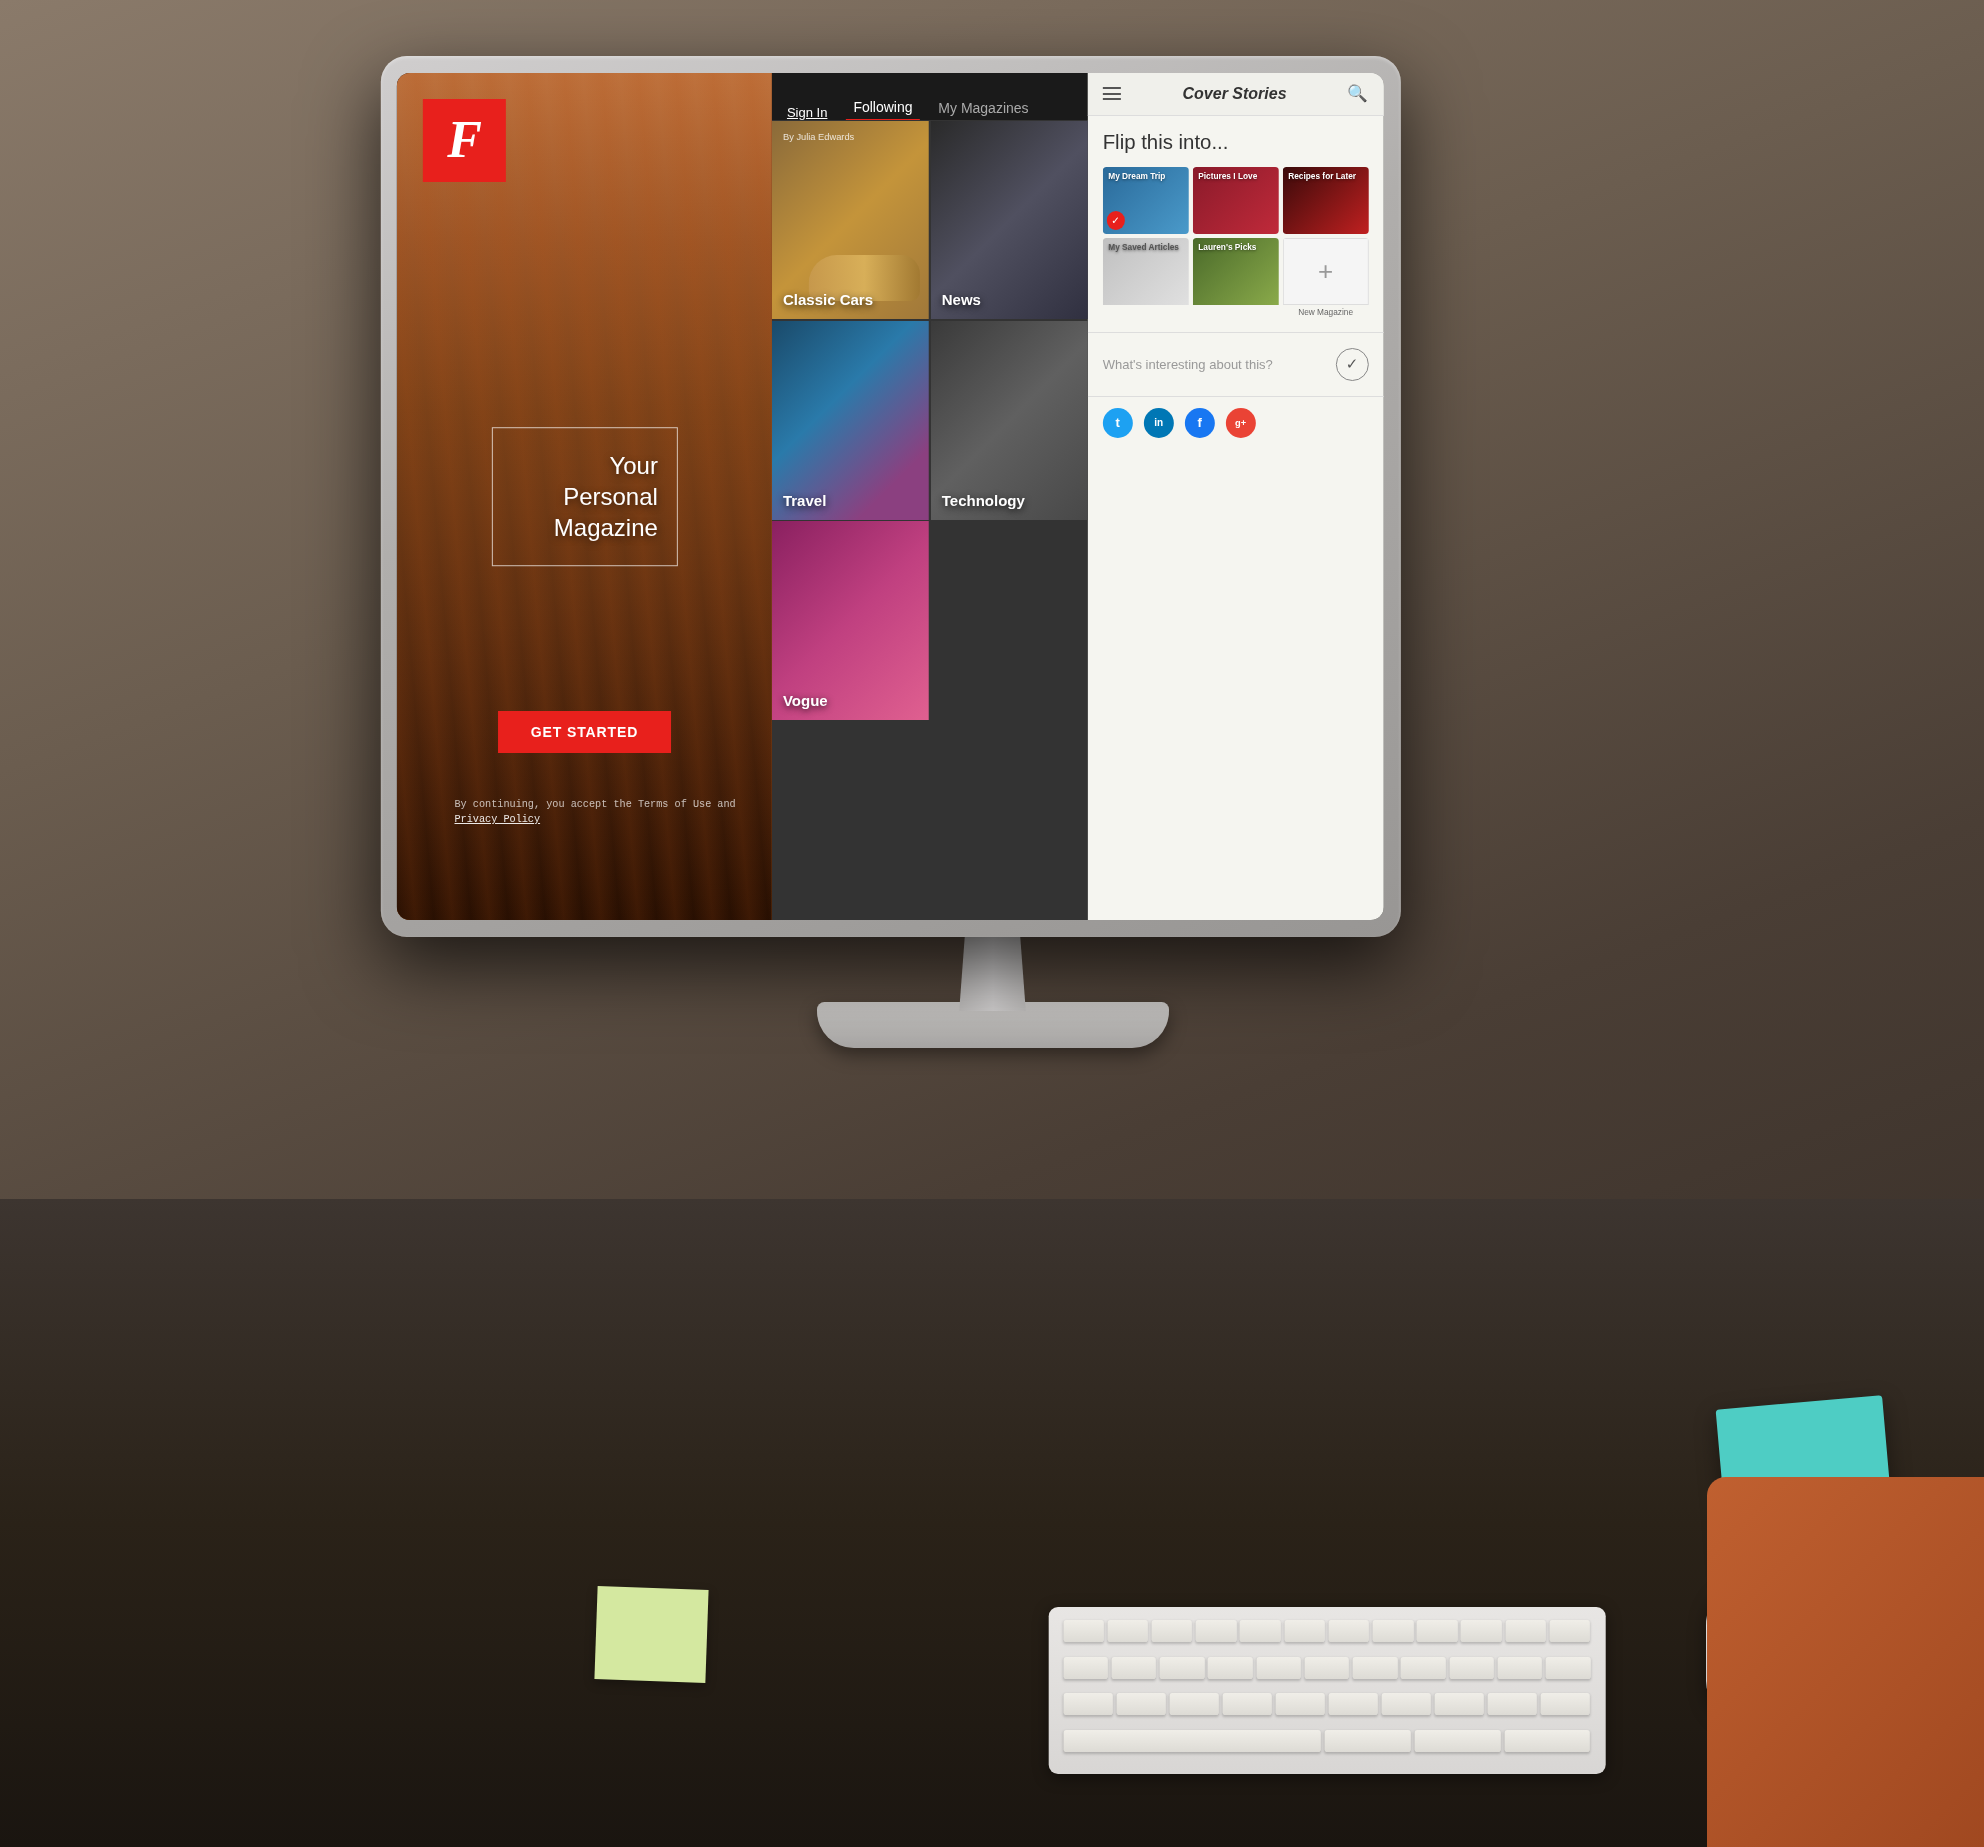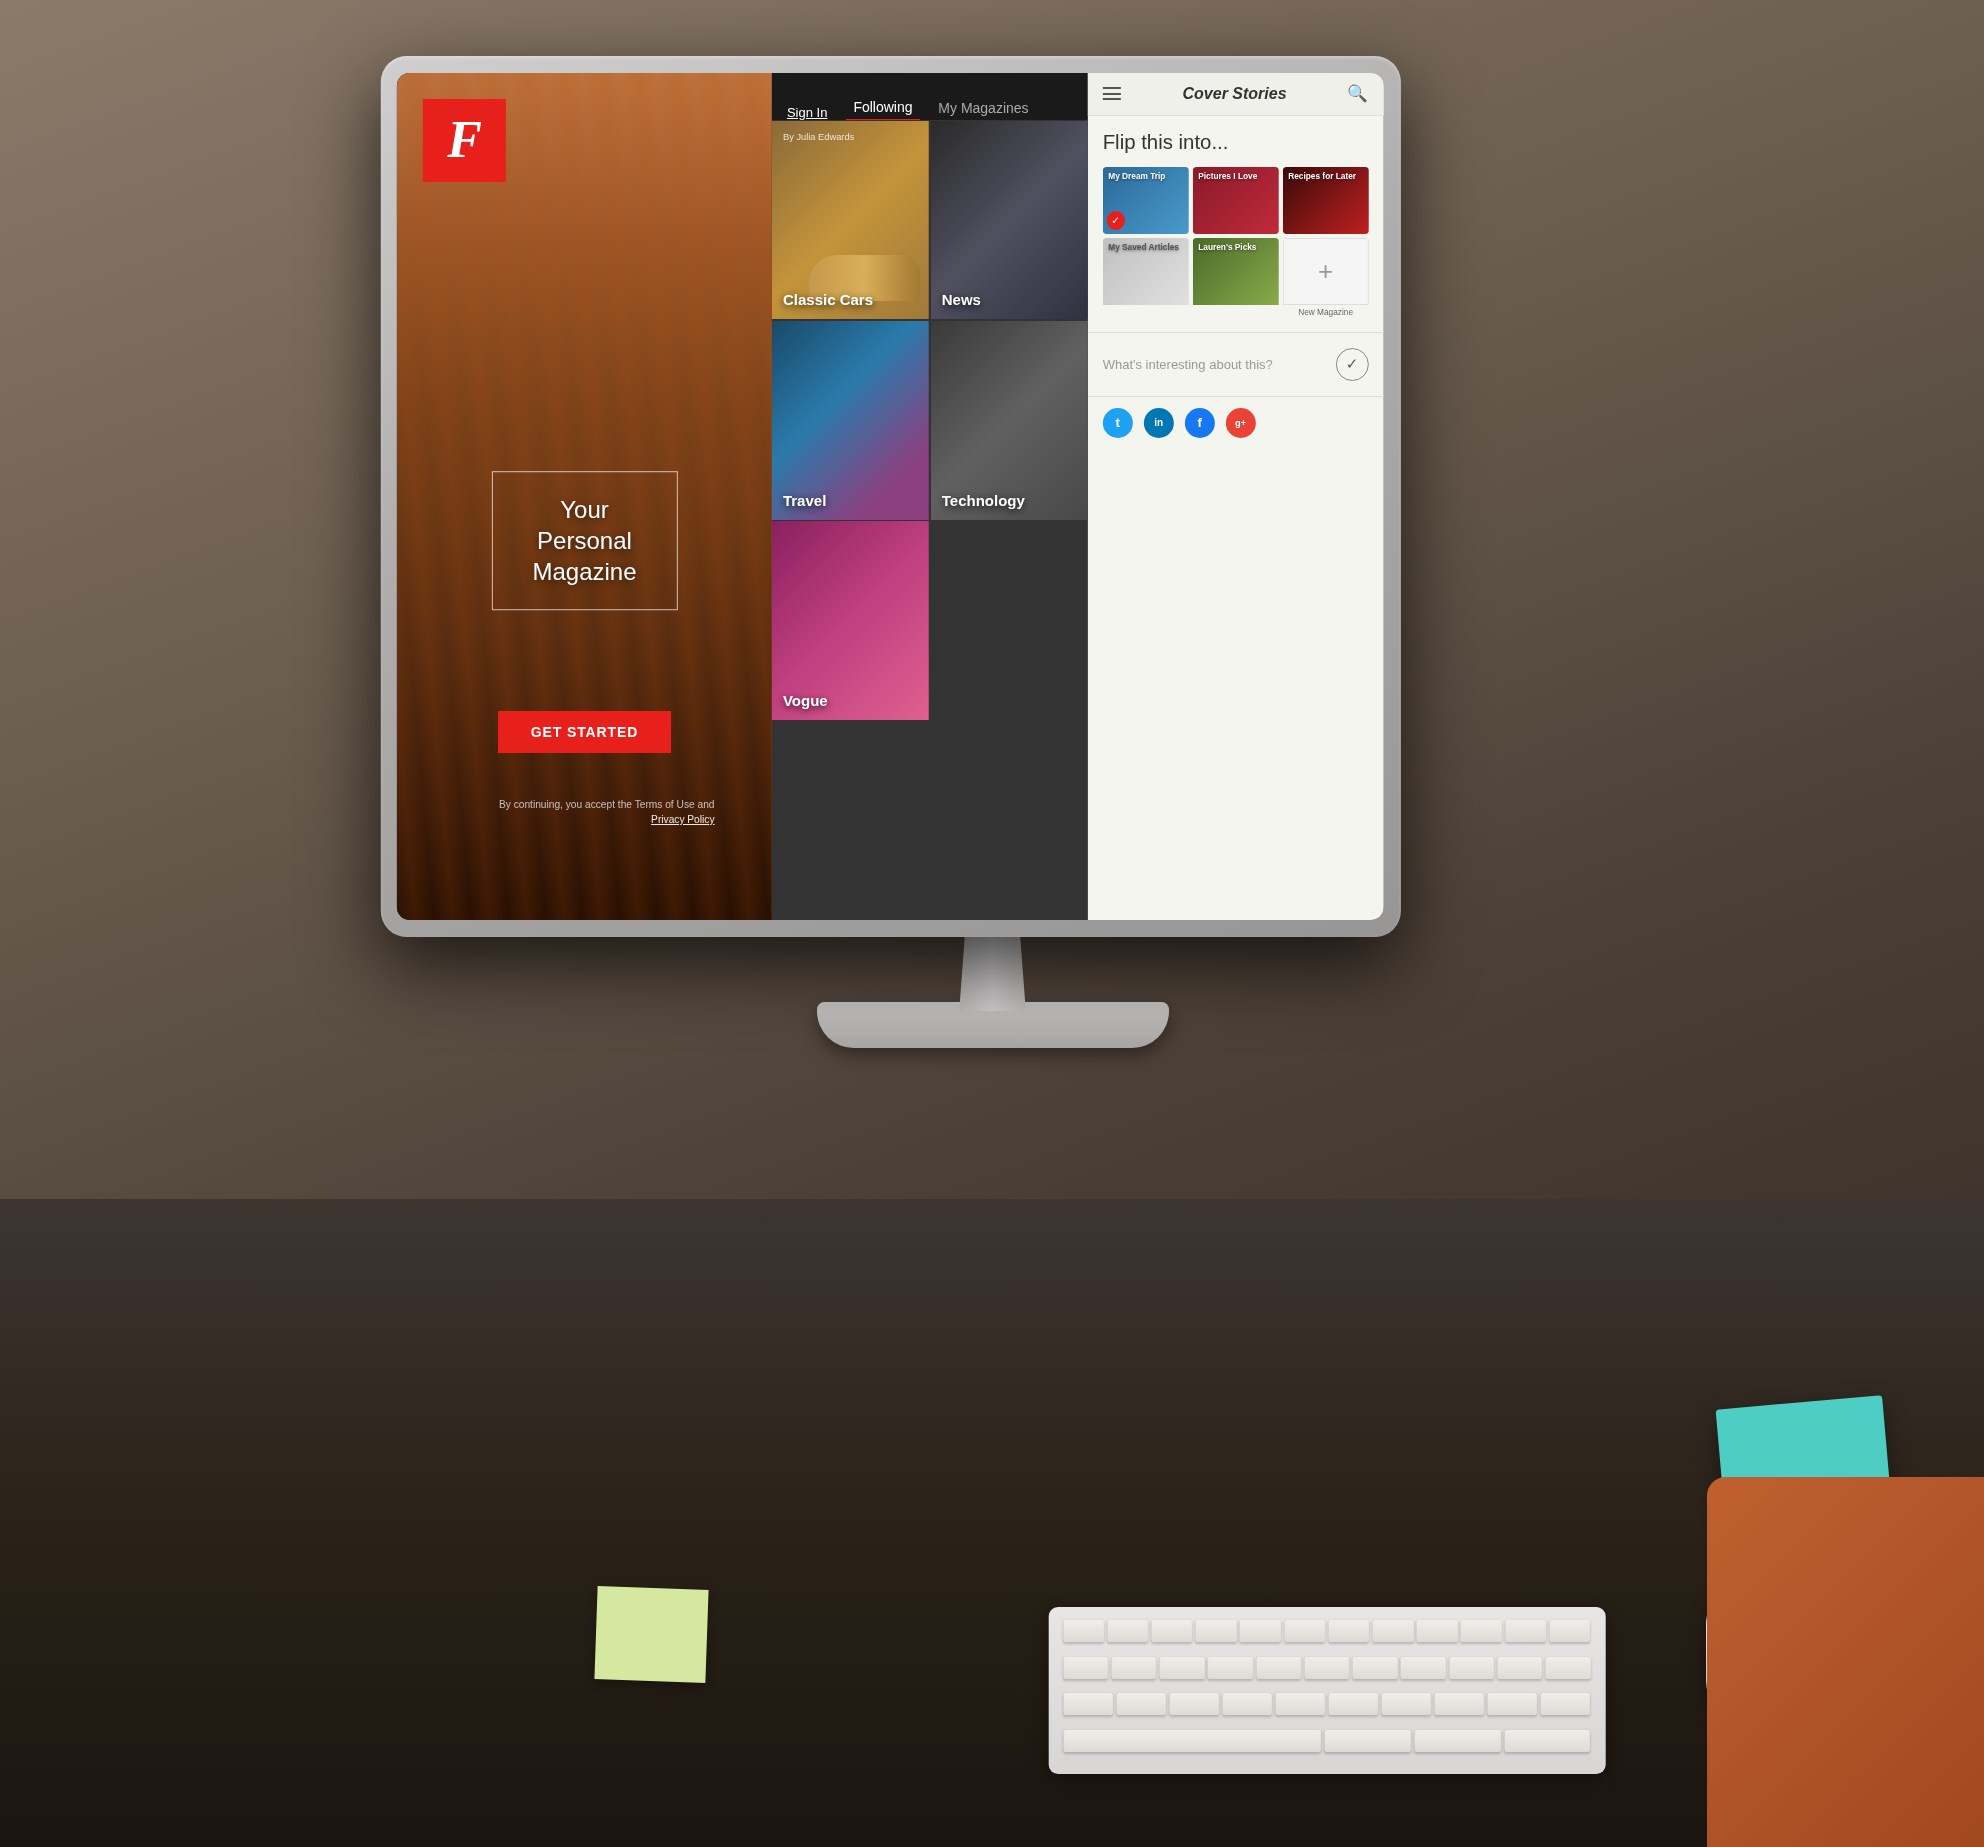--- a/index.html
+++ b/index.html
@@ -141,24 +141,23 @@
       font-family: Georgia, serif;
     }
 
     .hero-text-box {
       position: absolute;
       top: 50%;
       left: 50%;
       transform: translate(-50%, -50%);
       border: 1.9px solid rgba(255,255,255,0.7);
       padding: 22px 18.6px;
-      text-align: center;
+      text-align: right;
       z-index: 10;
       width: 186px;
-      margin-top: 44px;
     }
 
     .hero-text {
       color: white;
       font-size: 24px;
       font-weight: 300;
       line-height: 1.3;
       text-shadow: 0 1.9px 7.4px rgba(0,0,0,0.5);
     }
 
@@ -180,25 +179,26 @@
       white-space: nowrap;
     }
 
     .terms-text {
       position: absolute;
       bottom: 93px;
       left: 50%;
       transform: translateX(-50%);
       color: rgba(255,255,255,0.7);
       font-size: 10.2px;
-      text-align: right;
+      text-align: left;
       z-index: 10;
       white-space: nowrap;
       width: 260px;
       line-height: 1.5;
+      font-family: Liberation Mono, monospace;
     }
 
     .terms-link {
       color: rgba(255,255,255,0.9);
       text-decoration: underline;
     }
 
     
     .middle-panel {
       width: 32%;

